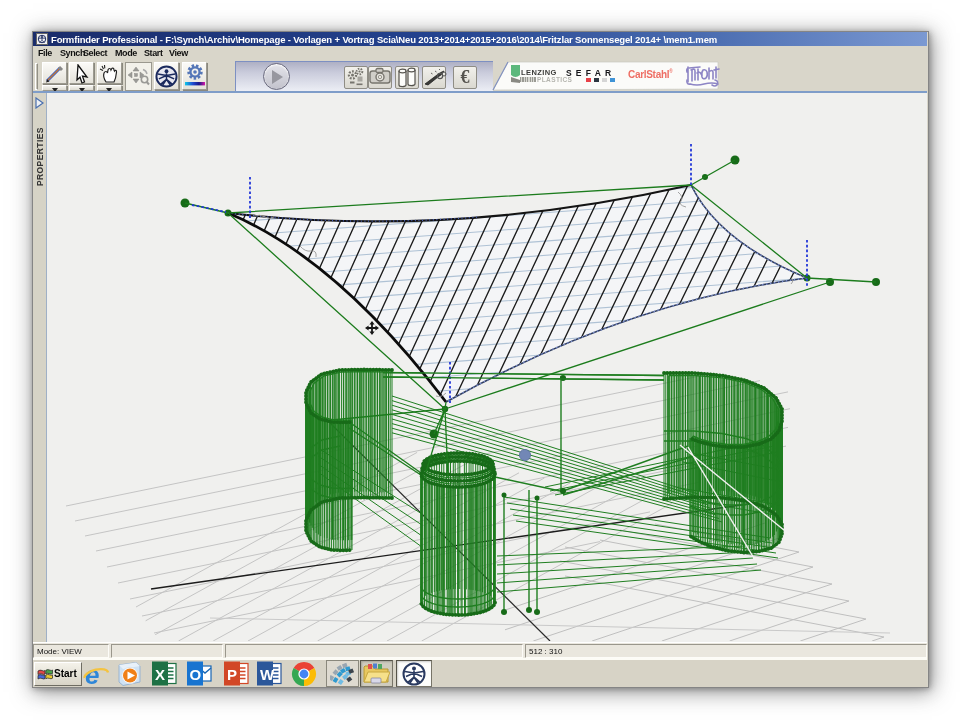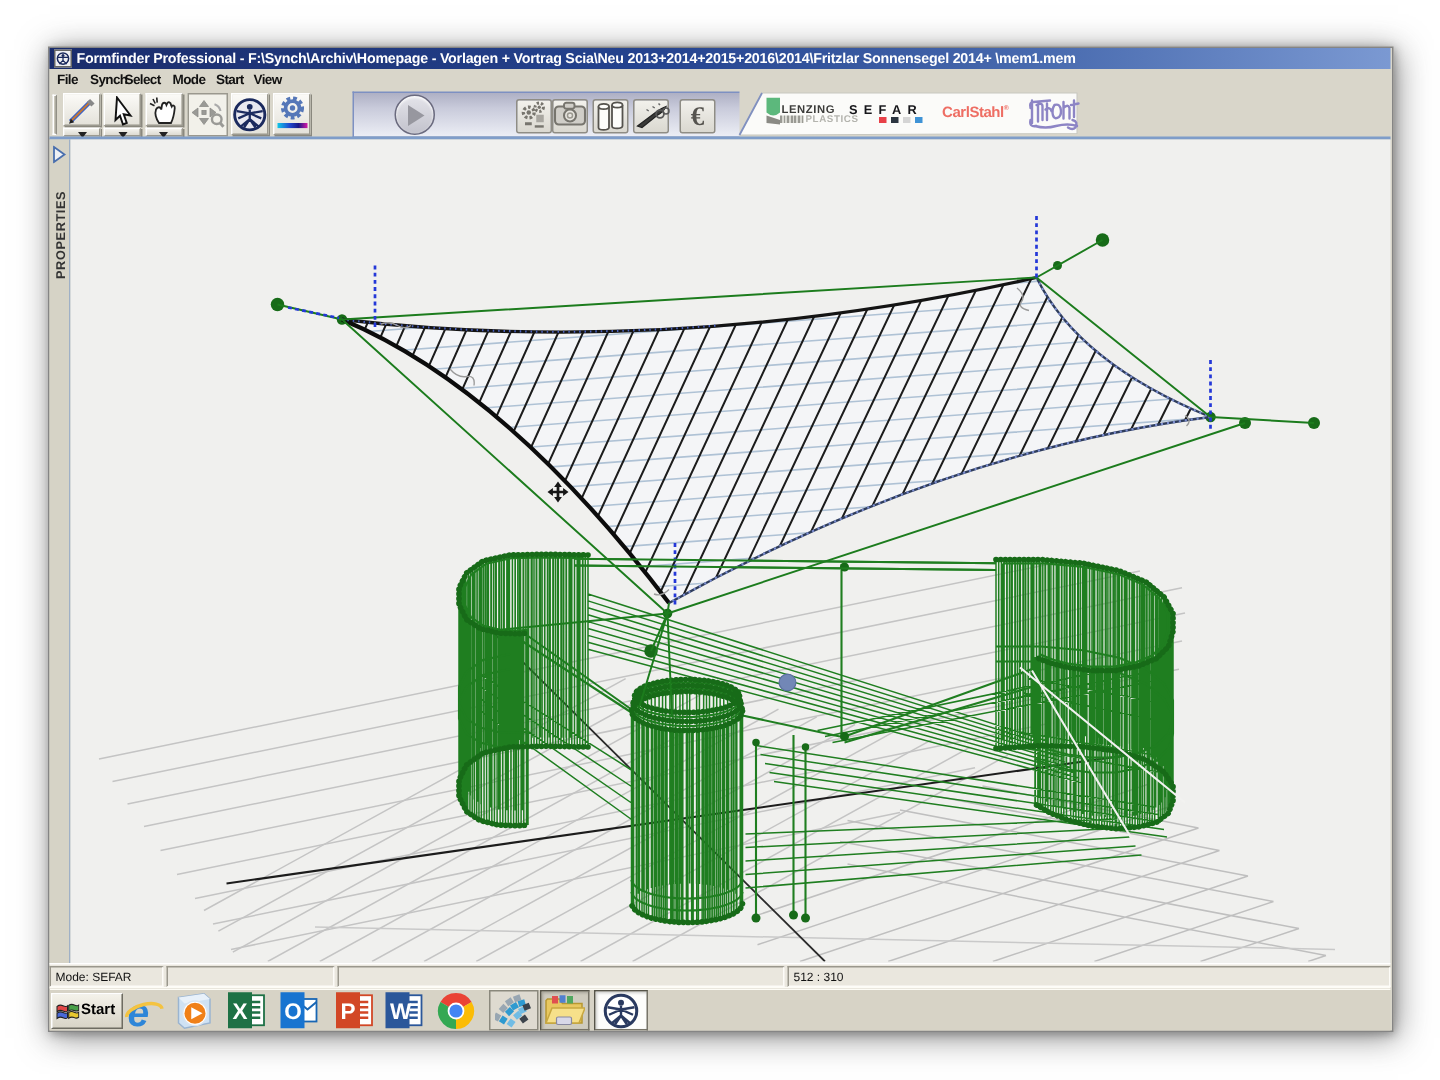--- a/index.html
+++ b/index.html
@@ -142,21 +142,21 @@
         </svg></div></div>
     <div id="bluebar" class="abs"></div>
     <div id="propstrip" class="abs">
       <svg class="abs" style="left:2px;top:4px" width="10" height="12" viewBox="0 0 10 12">
         <path d="M1,1L8,6L1,11Z" fill="#eef0f4" stroke="#4a6fae" stroke-width="1.2"></path>
       </svg>
       <div id="proptext">PROPERTIES</div>
     </div>
     <div id="canvas" class="abs"></div>
     <div id="status" class="abs">
-      <div class="cell" style="left:0px;width:76px">Mode: SEFAR</div>
+      <div class="cell" style="left:0px;width:76px">Mode: VIEW</div>
       <div class="cell" style="left:78px;width:112px"></div>
       <div class="cell" style="left:192px;width:298px"></div>
       <div class="cell" style="left:492px;width:402px">512 : 310</div>
     </div>
     <div id="taskbar" class="abs">
       <div id="startbtn">
         <span style="position:absolute;left:2px;top:4px"><svg width="16" height="15" viewBox="0 0 16 15">
             <path d="M1,4Q3,2.5 5,3.5Q7,4.5 8,3.5L8,7Q7,8 5,7Q3,6 1,7.5Z" fill="#e04848" stroke="#222" stroke-width="0.7"></path>
             <path d="M8.8,3.3Q10.5,2 12.5,3Q14.5,4 15.5,3L15.5,6.5Q14,7.5 12.5,6.7Q10.5,5.8 8.8,7Z" fill="#48a048" stroke="#222" stroke-width="0.7"></path>
             <path d="M1,8.5Q3,7 5,8Q7,9 8,8L8,11.5Q7,12.5 5,11.5Q3,10.5 1,12Z" fill="#4868d8" stroke="#222" stroke-width="0.7"></path>

